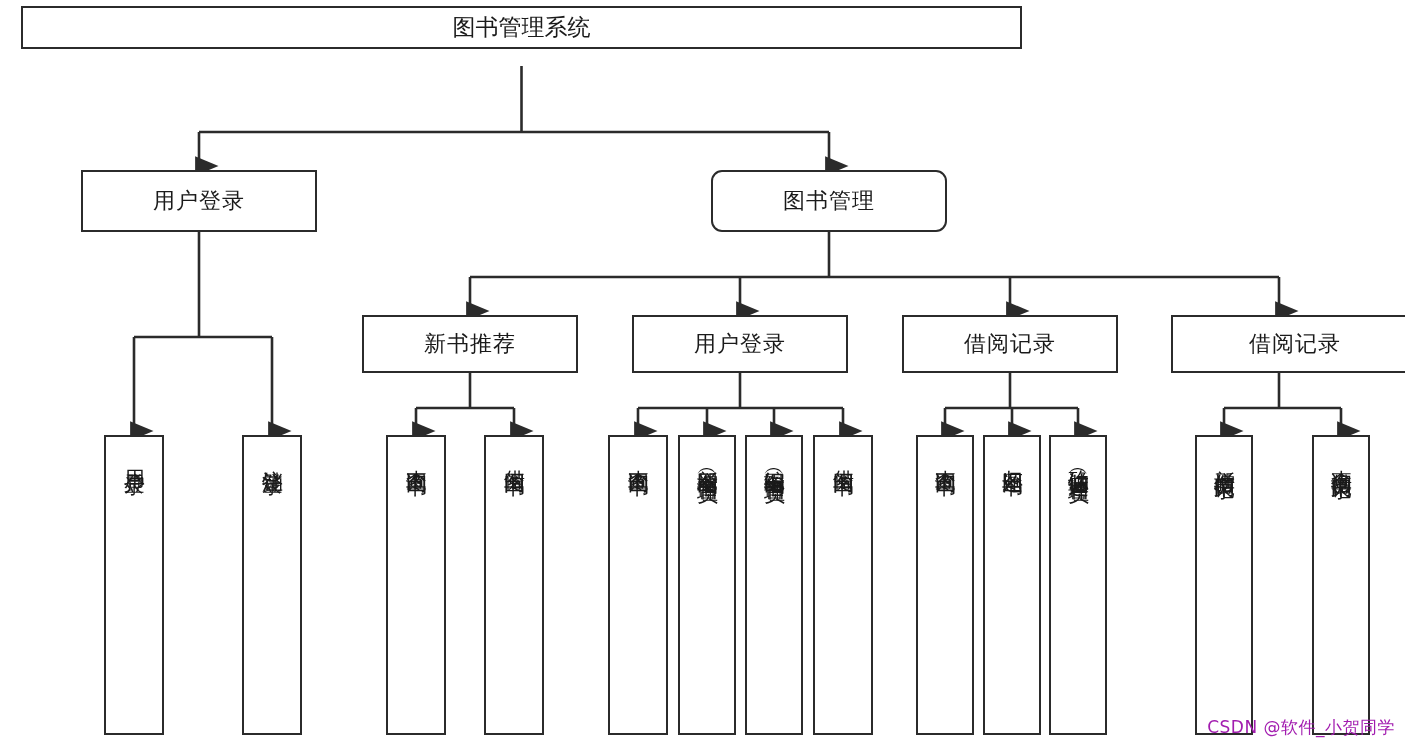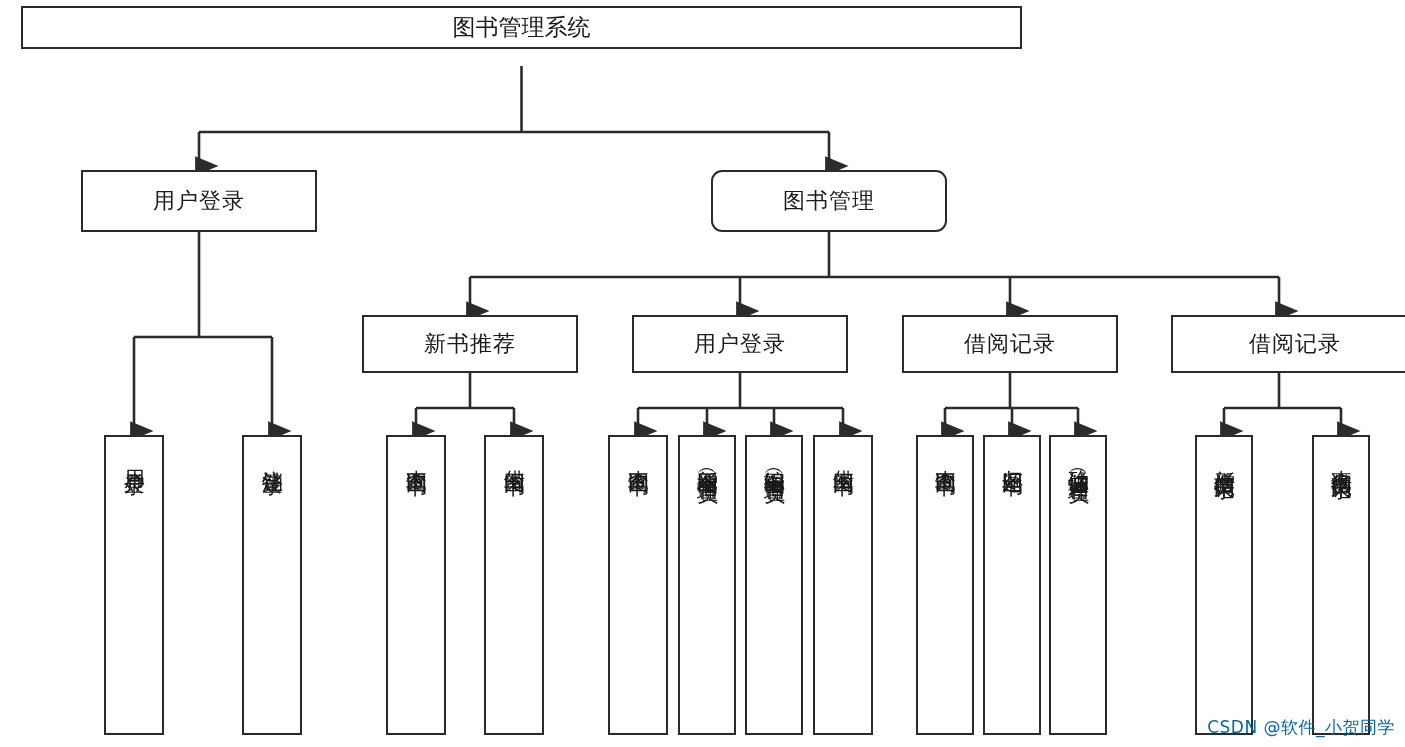--- a/index.html
+++ b/index.html
@@ -7,21 +7,21 @@
   #stage{position:relative;width:1405px;height:747px;background:#fff;}
   svg#wires{position:absolute;left:0;top:0;width:1405px;height:747px;}
   .node{position:absolute;box-sizing:border-box;background:#fff;border:2.5px solid #2b2b2b;
         display:flex;align-items:center;justify-content:center;color:#1a1a1a;}
   .node.h{font-size:22px;letter-spacing:1px;}
   .node.title{font-size:23px;}
   .leaf{position:absolute;box-sizing:border-box;background:#fff;border:2.5px solid #2b2b2b;
         display:flex;align-items:flex-start;justify-content:center;padding-top:16px;overflow:hidden;}
   .vtext{writing-mode:vertical-rl;text-orientation:upright;font-size:21px;line-height:1.18;
          letter-spacing:2px;color:#1a1a1a;white-space:nowrap;}
-  #watermark{position:absolute;right:10px;bottom:8px;font-size:17px;color:#0369a1;
+  #watermark{position:absolute;right:10px;bottom:8px;font-size:17px;color:#a21caf;
              letter-spacing:.5px;pointer-events:none;}
 </style>
 </head>
 <body>
 
 <div id="stage">
 
   <svg id="wires" viewBox="0 0 1405 747" xmlns="http://www.w3.org/2000/svg">
     <defs>
       <marker id="arrow" viewBox="0 0 12 12" refX="6" refY="10" markerWidth="9" markerHeight="9" orient="auto-start-reverse">

